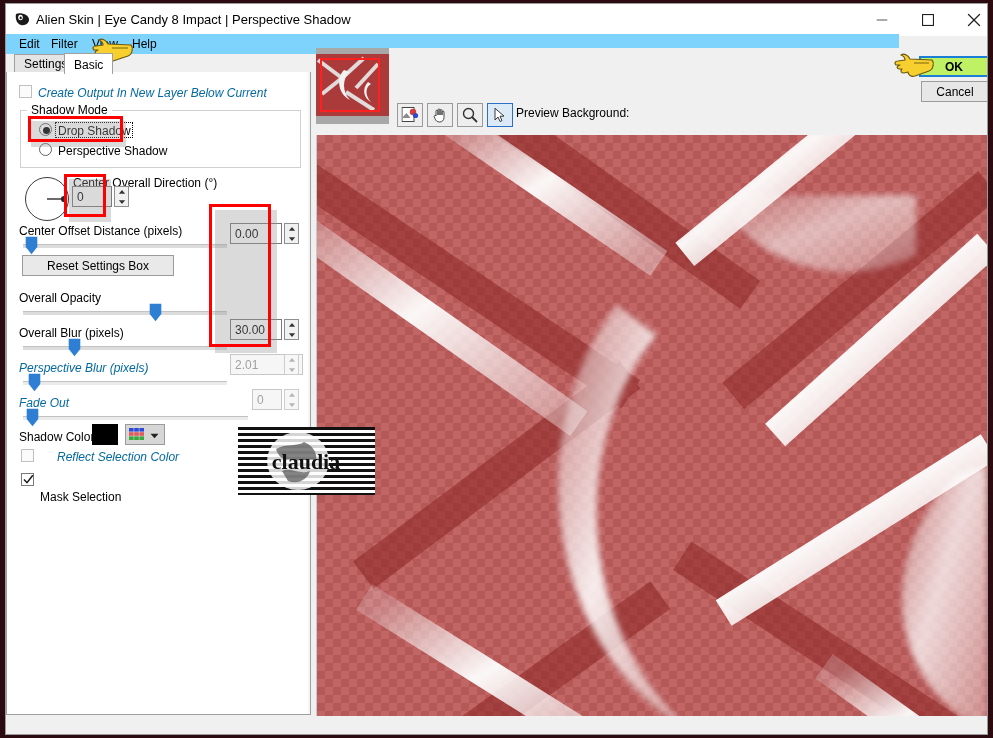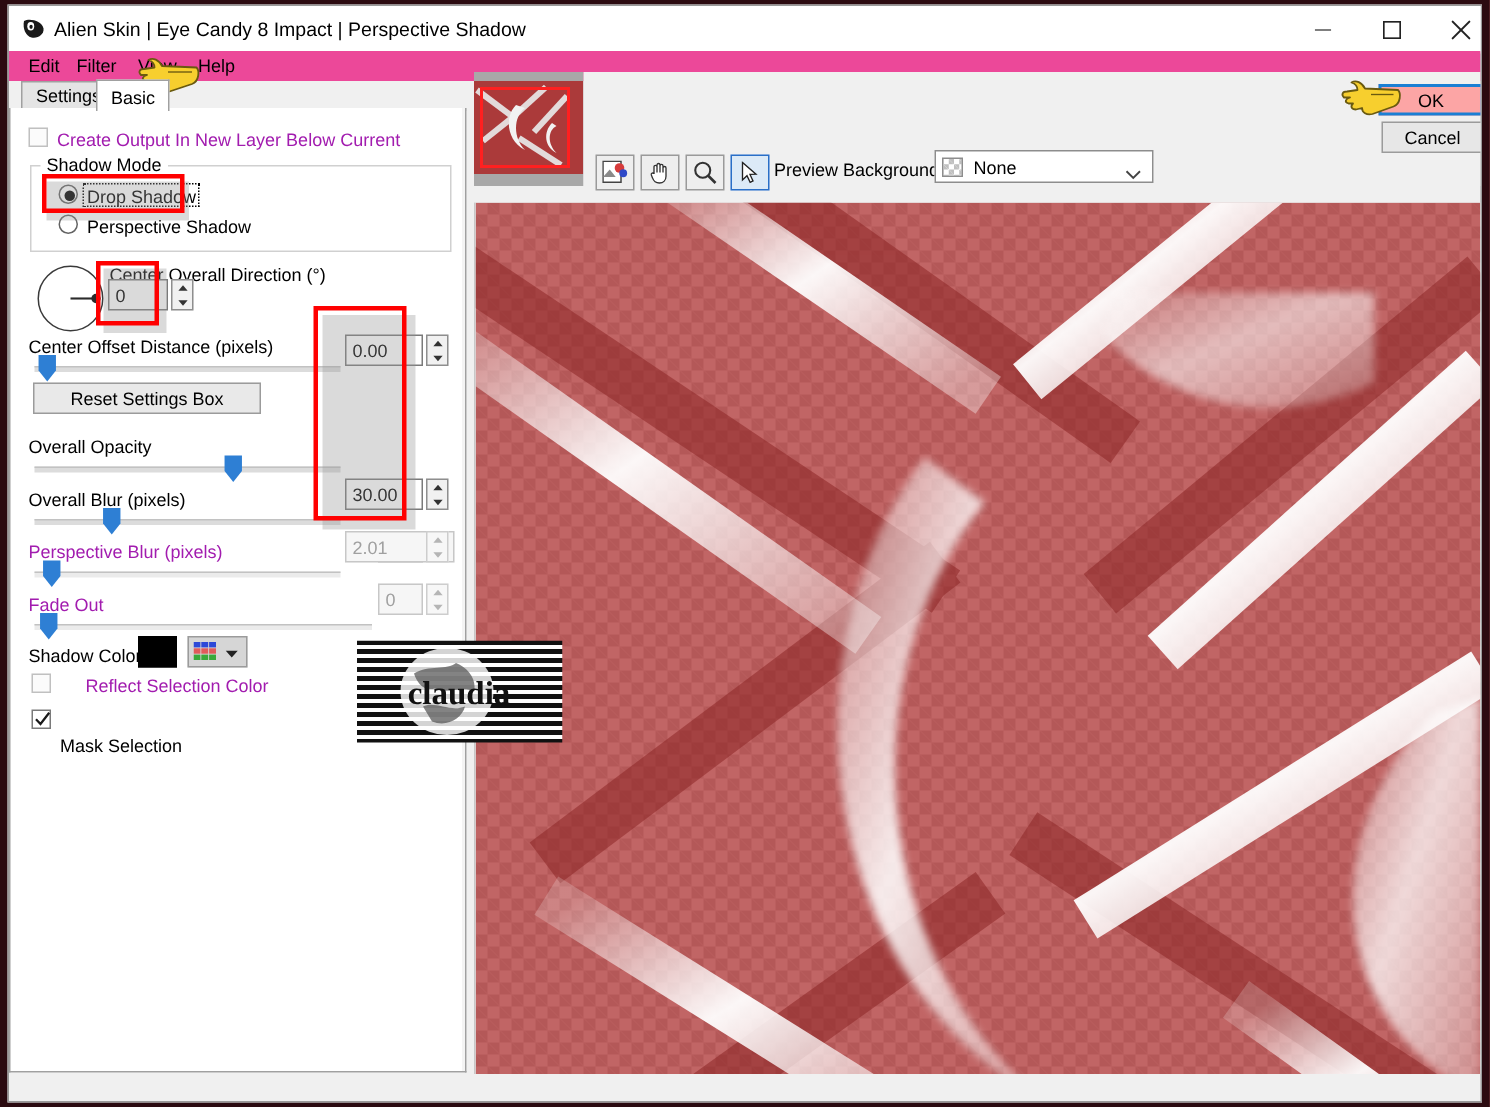--- a/index.html
+++ b/index.html
@@ -17,38 +17,38 @@
     background:#f0f0f0; border:1px solid #9a9a9a; overflow:hidden;
   }
   
   .titlebar { position:absolute; left:0; top:0; width:981px; height:32px; background:#ffffff; }
   .title-icon { position:absolute; left:8px; top:7px; width:17px; height:17px; }
   .title-text { position:absolute; left:30px; top:8px; font-size:13px; color:#000; white-space:nowrap; }
   .winbtn { position:absolute; top:0; width:46px; height:31px; background:#ffffff; cursor:default; }
   .winbtn svg { position:absolute; left:50%; top:50%; transform:translate(-50%,-50%); }
   #btn-min { left:853px; } #btn-max { left:899px; } #btn-close { left:945px; }
   
-  .menubar { position:absolute; left:0; top:30px; width:981px; height:20px; background:#ec4899; }
+  .menubar { position:absolute; left:0; top:30px; width:893px; height:20px; background:#7dd3fc; }
   .menu-item { position:absolute; top:2px; height:17px; padding:1px 5px; font-size:12px; white-space:nowrap; }
   
   .tabstrip { position:absolute; left:0px; top:50px; width:305px; height:19px; }
   .tab {
     position:absolute; top:0; height:19px; padding:2px 9px 0 9px; font-size:12px;
     border:1px solid #a0a0a0; border-bottom:none; background:#e4e4e4;
   }
   .tab.active { background:#ffffff; top:-1px; height:21px; padding-top:4px; z-index:3; }
   .tab-filler { position:absolute; left:0; top:18px; width:305px; height:2px; background:#ffffff; border-left:1px solid #a0a0a0; border-right:1px solid #a0a0a0; }
   
   .leftpanel {
     position:absolute; left:0px; top:68px; width:305px; height:643px;
     background:#ffffff; border:1px solid #a0a0a0; border-top:none;
   }
   .lp-scroll-r { position:absolute; right:0; top:0; width:2px; height:100%; background:#f4f4f4; }
   .ctl-label { position:absolute; font-size:12px; color:#000; white-space:nowrap; }
-  .ctl-label.disabled { color:#a21caf; }
+  .ctl-label.disabled { color:#0369a1;font-style:italic; }
   
   .cb { position:absolute; width:13px; height:13px; border:1px solid #7a7a7a; background:#fff; }
   .cb.disabled { border-color:#c0c0c0; background:#fbfbfb; }
   .cb .tick { position:absolute; left:1px; top:-1px; width:11px; height:13px; }
   
   .group { position:absolute; border:1px solid #d0d0d0; }
   .group-title { position:absolute; background:#ffffff; padding:0 4px; font-size:12px; }
   
   .radio { position:absolute; width:13px; height:13px; border-radius:50%; border:1px solid #636363; background:#fff; }
   .radio .dot { position:absolute; left:3px; top:3px; width:7px; height:7px; border-radius:50%; background:#000; }
@@ -83,21 +83,21 @@
   .toolbar { position:absolute; left:383px; top:44px; width:598px; height:76px; background:#f0f0f0; }
   .tool-btn { position:absolute; top:55px; width:26px; height:24px; border:1px solid #9a9a9a; background:#eeeeee; }
   .tool-btn.active { border:1px solid #2a6fc7; background:#dceaf7; }
   .tool-btn svg { position:absolute; left:50%; top:50%; transform:translate(-50%,-50%); }
   .pbg-label { position:absolute; left:510px; top:102px; font-size:12px; }
   .pbg-combo { position:absolute; left:617px; top:96px; width:146px; height:22px; border:1px solid #8d8d8d; background:#fff; }
   .pbg-combo .sw { position:absolute; left:4px; top:4px; width:14px; height:13px; border:1px solid #8d8d8d; }
   .pbg-combo .txt { position:absolute; left:25px; top:4px; font-size:12px; }
   .pbg-combo .arrow { position:absolute; right:7px; top:8px; }
   .okcancel { position:absolute; left:913px; top:52px; }
-  .ok-btn { position:absolute; left:0; top:0; width:70px; height:21px; border:2px solid #1a7fd4; background:#fca5a5; }
+  .ok-btn { position:absolute; left:0; top:0; width:70px; height:21px; border:2px solid #1a7fd4; background:#bef264;font-weight:bold; }
   .cancel-btn { position:absolute; left:2px; top:25px; width:68px; height:21px; border:1px solid #9b9b9b; background:#e7e7e7; }
   .okcancel .lbl { position:absolute; left:0; right:0; top:50%; transform:translateY(-50%); text-align:center; font-size:12px; }
   .preview {
     position:absolute; left:310px; top:131px; width:671px; height:581px;
     overflow:hidden; border-left:1px solid #c8c8c8;
     background-color:#ffffff;
     background-image:
       linear-gradient(45deg,#c4c4c4 25%,transparent 25%,transparent 75%,#c4c4c4 75%),
       linear-gradient(45deg,#c4c4c4 25%,transparent 25%,transparent 75%,#c4c4c4 75%);
     background-size:16px 16px;
@@ -408,29 +408,20 @@
     <div class="tool-btn active" style="left:98px;">
       <span>
         <svg width="12" height="15" viewBox="0 0 12 15">
           <path d="M1 0.8 L1 12.5 L4 9.6 L6.1 14 L8 13.1 L6 8.8 L10 8.6 Z" fill="#fff" stroke="#222" stroke-width="0.9"></path>
         </svg>
       </span>
     </div>
   </div>
 
   <span class="pbg-label">Preview Background:</span>
-  <div class="pbg-combo">
-    <span class="sw" style="background-image:linear-gradient(45deg,#bfbfbf 25%,transparent 25%,transparent 75%,#bfbfbf 75%),linear-gradient(45deg,#bfbfbf 25%,transparent 25%,transparent 75%,#bfbfbf 75%);background-size:7px 7px;background-position:0 0,3.5px 3.5px;background-color:#fff;"></span>
-    <span class="txt">None</span>
-    <span class="arrow">
-      <svg width="11" height="7" viewBox="0 0 11 7">
-          <path d="M1 1.2 L5.5 5.6 L10 1.2" fill="none" stroke="#444" stroke-width="1.3"></path>
-        </svg>
-    </span>
-  </div>
 
   <div class="okcancel">
     <div class="ok-btn">
       <span class="lbl">OK</span>
     </div>
     <div class="cancel-btn">
       <span class="lbl">Cancel</span>
     </div>
   </div>
 

